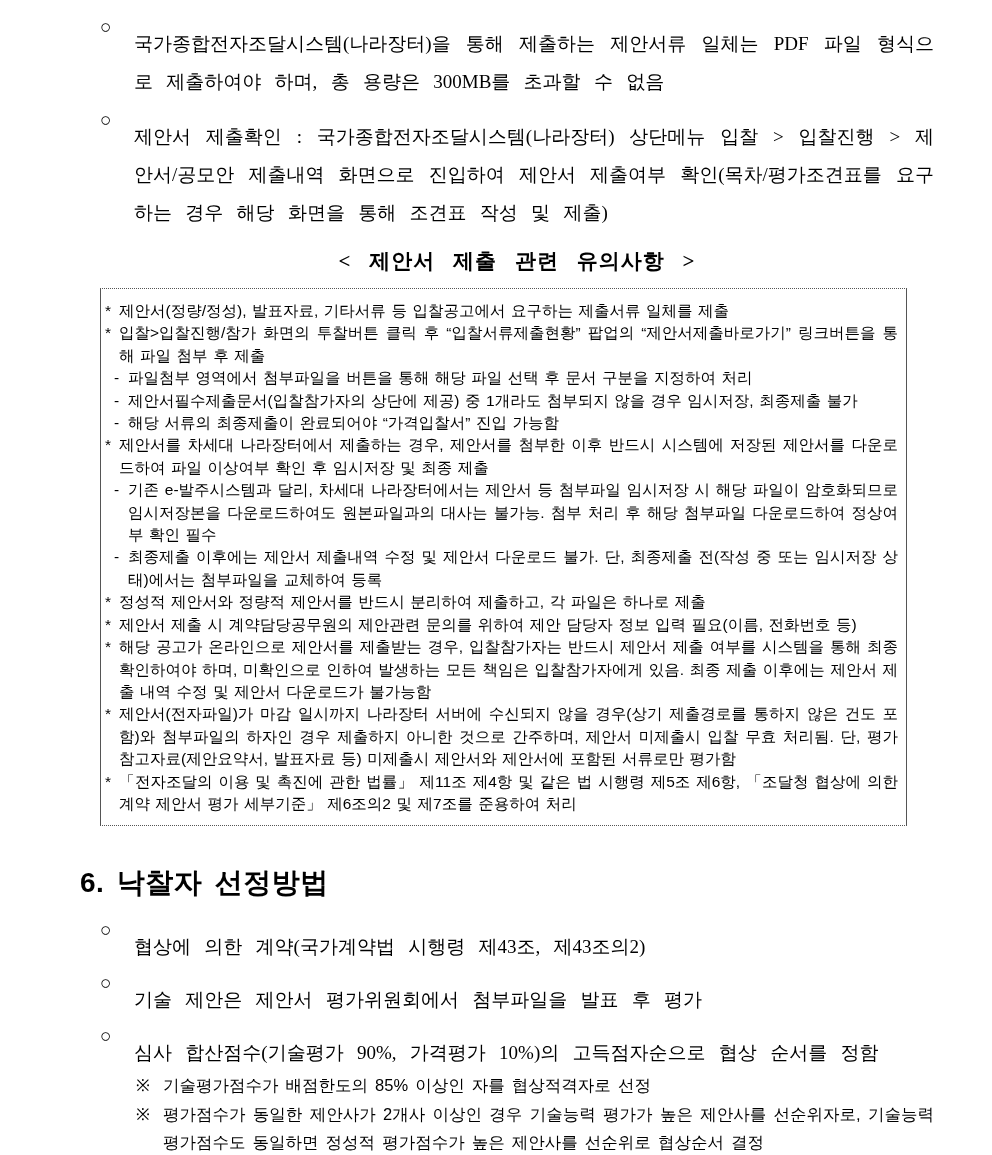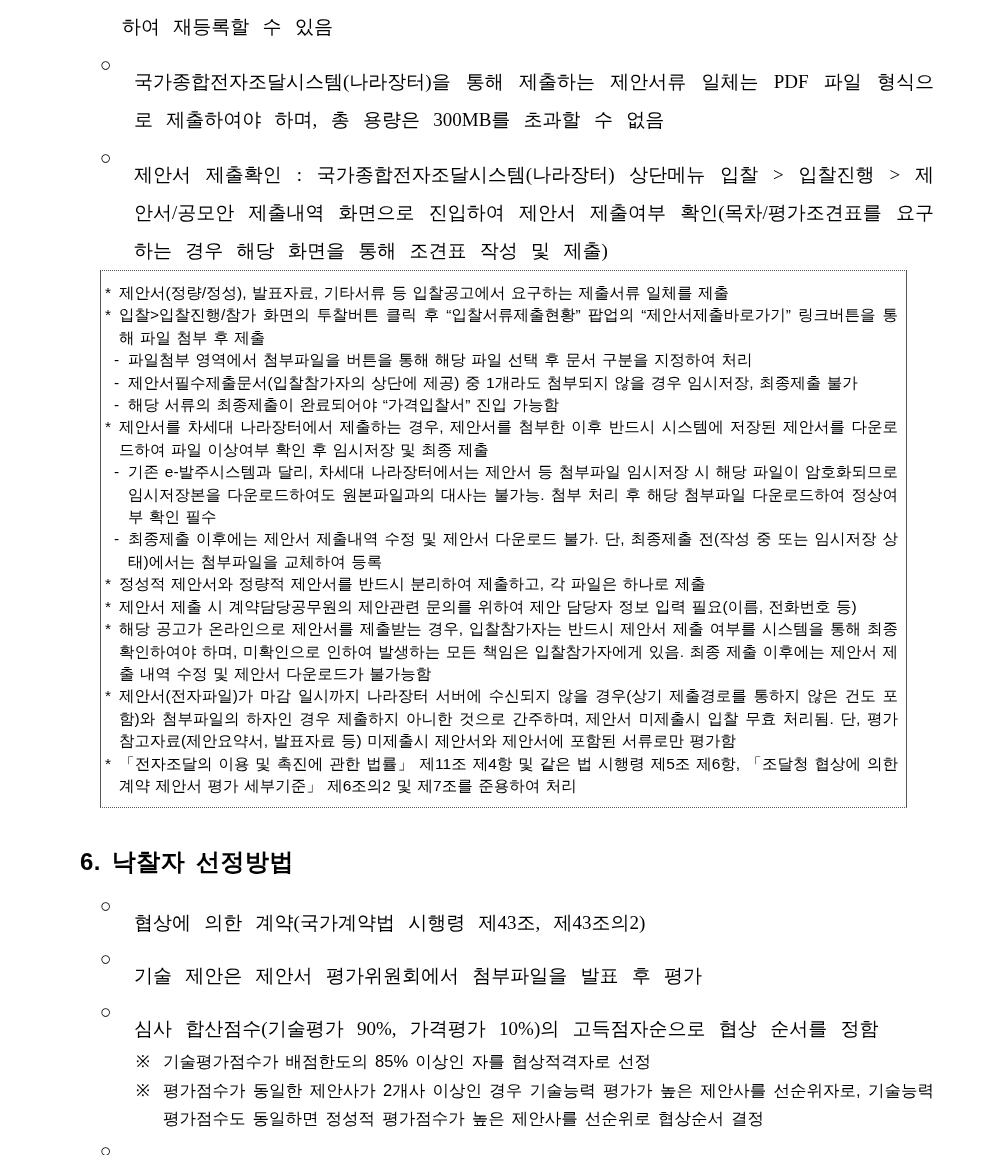--- a/index.html
+++ b/index.html
@@ -48,51 +48,51 @@
   }
   .nrow { display:flex; word-spacing:0.08em; }
   .nrow .mk { flex:0 0 14px; }
   .nrow .tx { flex:1; text-align:justify; }
   .nrow.sub { margin-left:9px; }
 
   
   .sec-title {
     margin:38px 0 10px -20px;
     font-family:"Liberation Sans", sans-serif;
-    font-weight:bold; font-size:24px;
+    font-weight:bold; font-size:28px;
     letter-spacing:0.5px; word-spacing:0.15em;
   }
   .s6 .li { line-height:36px; }
   .s6sub {
     display:flex;
     margin-left:36px;
     font-family:"Liberation Sans", sans-serif;
     font-size:16.5px; line-height:28.5px;
     word-spacing:0.15em;
   }
   .s6sub .mk { flex:0 0 27px; }
   .s6sub .tx { flex:1; text-align:justify; }
 </style>
 </head>
 <body>
 
 <div class="page">
   <div class="inner">
 
-    <div class="carry">하여 재등록할 수 있음</div>
 
     <div class="li">
       <span class="mk">○</span>
       <div class="tx">국가종합전자조달시스템(나라장터)을 통해 제출하는 제안서류 일체는 PDF 파일 형식으로 제출하여야 하며, 총 용량은 300MB를 초과할 수 없음</div>
     </div>
     <div class="li">
       <span class="mk">○</span>
       <div class="tx">제안서 제출확인 : 국가종합전자조달시스템(나라장터) 상단메뉴 입찰 &gt; 입찰진행 &gt; 제안서/공모안 제출내역 화면으로 진입하여 제안서 제출여부 확인(목차/평가조견표를 요구하는 경우 해당 화면을 통해 조견표 작성 및 제출)</div>
     </div>
 
+    <div class="notice-title">&lt; 제안서 제출 관련 유의사항 &gt;</div>
 
     <div class="notice-box">
       <div class="nrow">
         <span class="mk">*</span>
         <div class="tx">제안서(정량/정성), 발표자료, 기타서류 등 입찰공고에서 요구하는 제출서류 일체를 제출</div>
       </div>
       <div class="nrow">
         <span class="mk">*</span>
         <div class="tx">입찰&gt;입찰진행/참가 화면의 투찰버튼 클릭 후 “입찰서류제출현황” 팝업의 “제안서제출바로가기” 링크버튼을 통해 파일 첨부 후 제출</div>
       </div>

